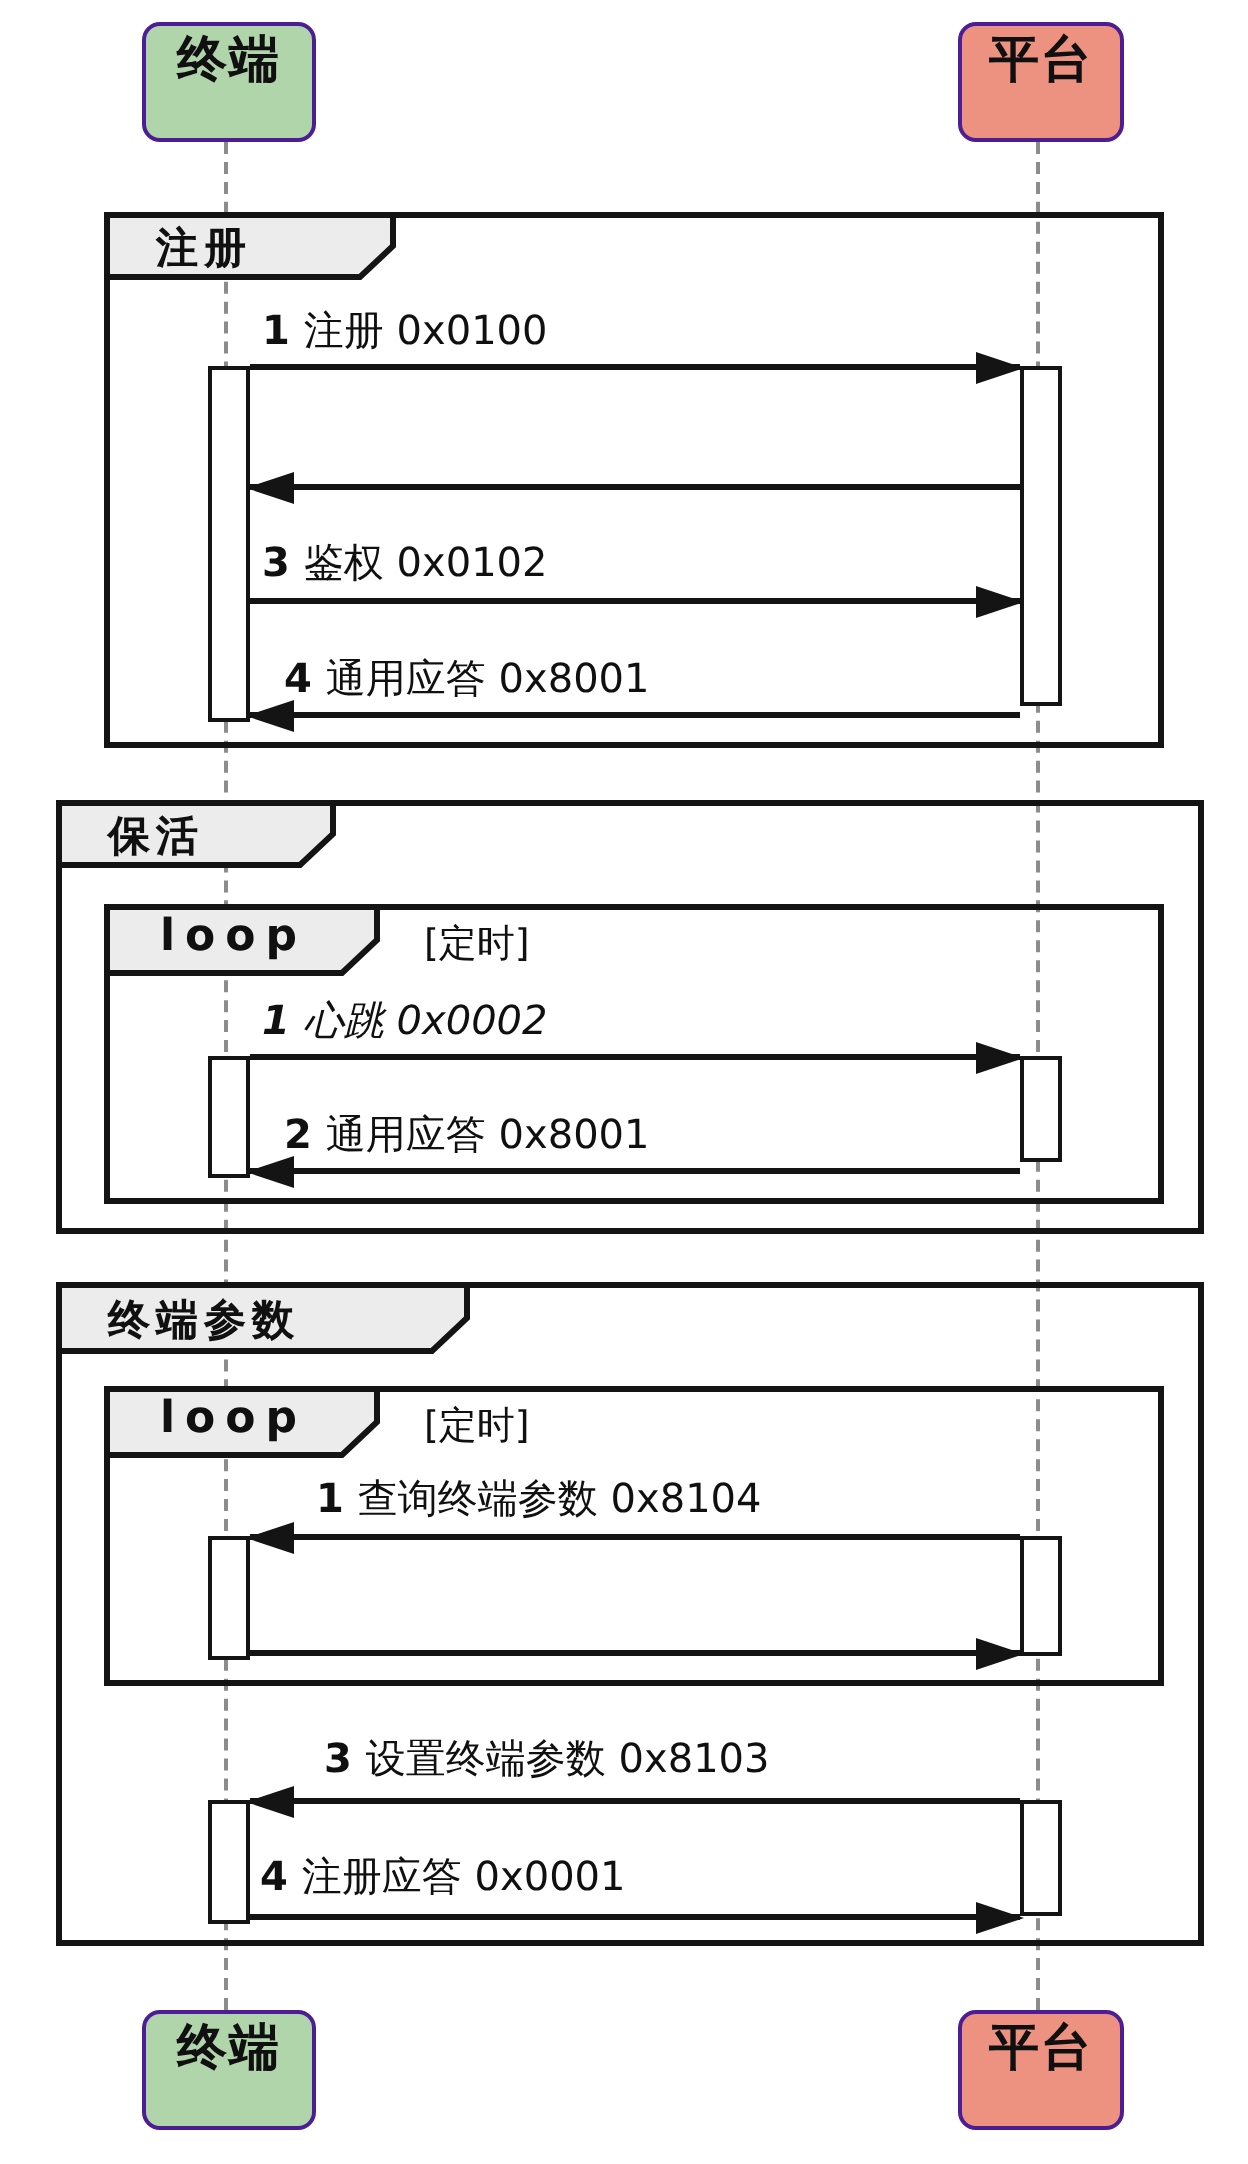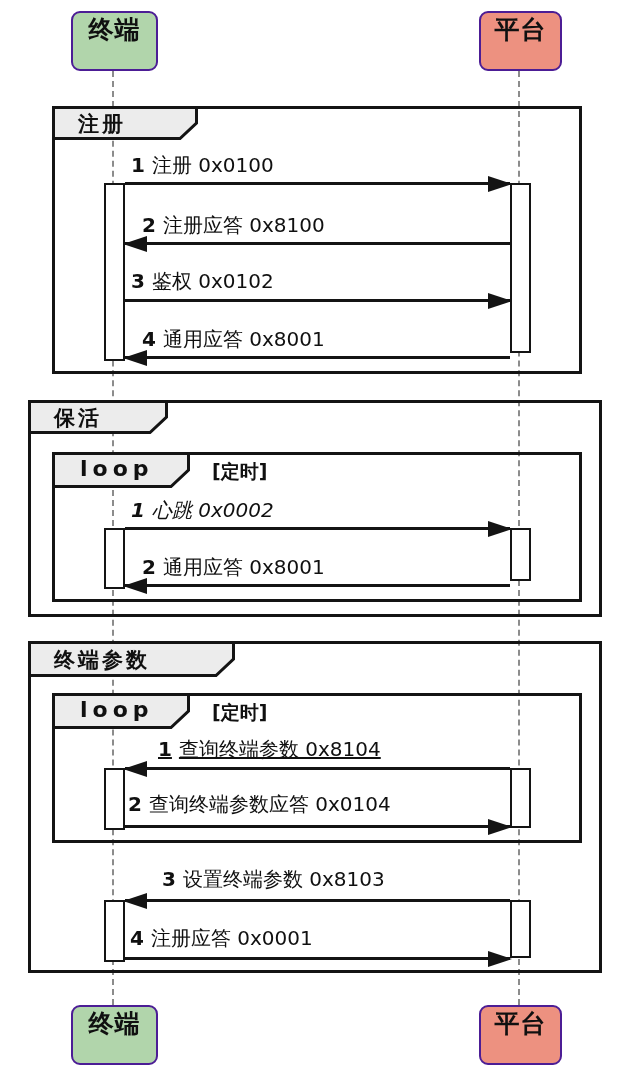--- a/index.html
+++ b/index.html
@@ -15,21 +15,21 @@
   }
   .participant.terminal{background:#b1d5ab;}
   .participant.platform{background:#ed9180;}
   .frame{position:absolute;border:3px solid #141414;box-sizing:border-box;background:transparent;}
   .tab-svg{position:absolute;}
   .tab-label{
     position:absolute;font-weight:bold;font-size:21px;letter-spacing:3px;
     color:#101010;white-space:nowrap;
   }
   .loop-label{letter-spacing:5px;font-size:22px;}
-  .guard{position:absolute;font-weight:bold;font-size:19px;color:#101010;white-space:nowrap;}
+  .guard{position:absolute;font-weight:normal;font-size:19px;color:#101010;white-space:nowrap;}
   .activation{position:absolute;width:21px;background:#ffffff;border:2px solid #141414;box-sizing:border-box;}
   .arrow{position:absolute;height:0;border-top:3px solid #141414;}
   .arrow.right::after{
     content:"";position:absolute;right:-2px;top:-9px;width:0;height:0;
     border-left:24px solid #141414;border-top:8px solid transparent;border-bottom:8px solid transparent;
   }
   .arrow.left::after{
     content:"";position:absolute;left:-2px;top:-9px;width:0;height:0;
     border-right:24px solid #141414;border-top:8px solid transparent;border-bottom:8px solid transparent;
   }
@@ -58,23 +58,20 @@
   <div class="tab-label" style="left:78px;top:110px;">注册</div>
 
   <div class="activation" style="left:104px;top:183px;height:178px;"></div>
   <div class="activation" style="left:510px;top:183px;height:170px;"></div>
 
   <div class="msg" style="left:131px;top:152px;">
     <span class="seq">1</span><span>注册 0x0100</span>
   </div>
   <div class="arrow right" style="left:125px;top:182px;width:385px;"></div>
 
-  <div class="msg" style="left:142px;top:212px;">
-    <span class="seq">2</span><span>注册应答 0x8100</span>
-  </div>
   <div class="arrow left" style="left:125px;top:242px;width:385px;"></div>
 
   <div class="msg" style="left:131px;top:268px;">
     <span class="seq">3</span><span>鉴权 0x0102</span>
   </div>
   <div class="arrow right" style="left:125px;top:299px;width:385px;"></div>
 
   <div class="msg" style="left:142px;top:326px;">
     <span class="seq">4</span><span>通用应答 0x8001</span>
   </div>
@@ -115,28 +112,25 @@
   <div class="frame" style="left:52px;top:693px;width:530px;height:150px;"></div>
   <svg class="tab-svg" style="left:52px;top:693px;" width="138" height="36">
     <path d="M1.5,1.5 L136.5,1.5 L136.5,18 L119,34.5 L1.5,34.5 Z" fill="#ececec" stroke="#141414" stroke-width="3"></path>
   </svg>
   <div class="tab-label loop-label" style="left:80px;top:697px;">loop</div>
   <div class="guard" style="left:212px;top:700px;">[定时]</div>
 
   <div class="activation" style="left:104px;top:768px;height:62px;"></div>
   <div class="activation" style="left:510px;top:768px;height:60px;"></div>
 
-  <div class="msg" style="left:158px;top:736px;text-decoration:underline;">
+  <div class="msg" style="left:158px;top:736px;">
     <span class="seq">1</span><span>查询终端参数 0x8104</span>
   </div>
   <div class="arrow left" style="left:125px;top:767px;width:385px;"></div>
 
-  <div class="msg" style="left:128px;top:791px;">
-    <span class="seq">2</span><span>查询终端参数应答 0x0104</span>
-  </div>
   <div class="arrow right" style="left:125px;top:825px;width:385px;"></div>
 
   <div class="activation" style="left:104px;top:900px;height:62px;"></div>
   <div class="activation" style="left:510px;top:900px;height:58px;"></div>
 
   <div class="msg" style="left:162px;top:866px;">
     <span class="seq">3</span><span>设置终端参数 0x8103</span>
   </div>
   <div class="arrow left" style="left:125px;top:899px;width:385px;"></div>
 

